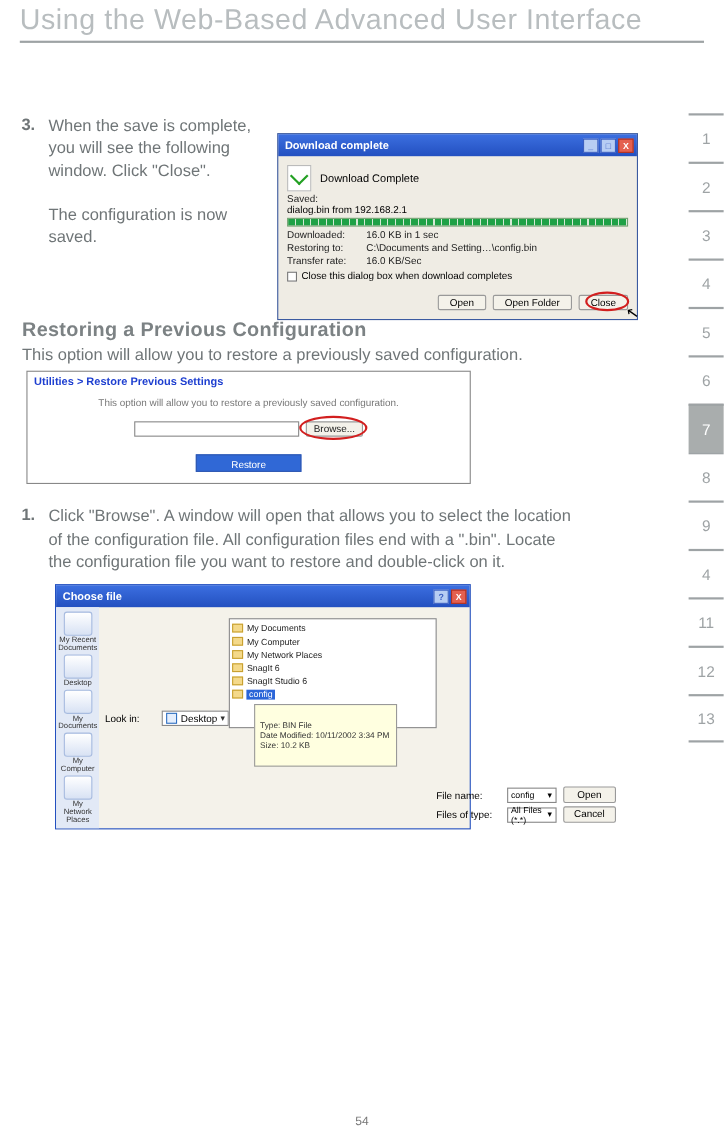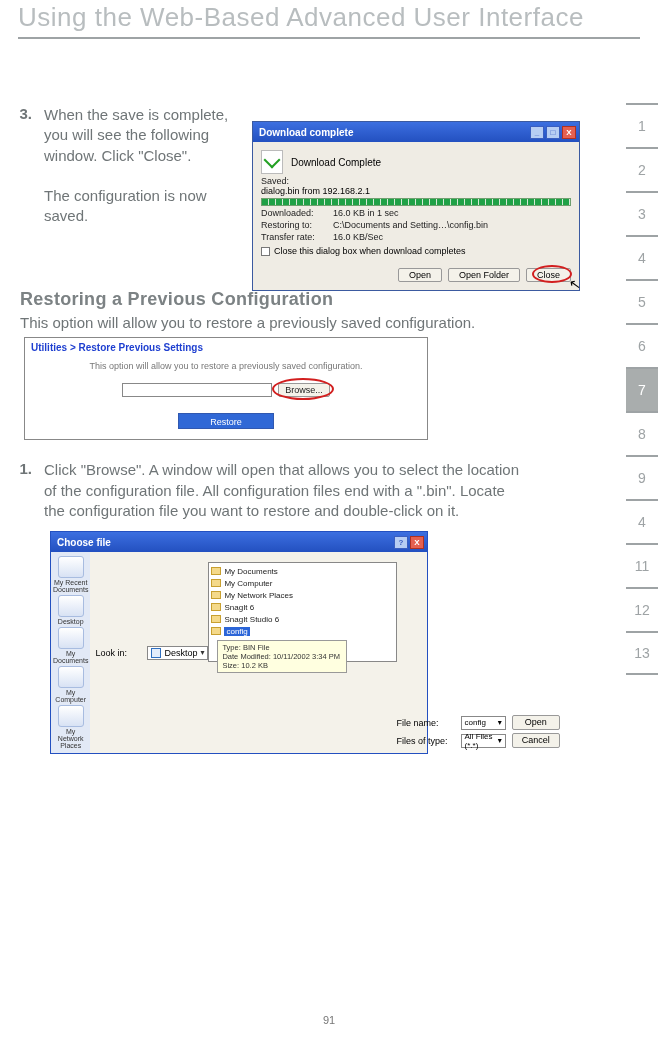--- a/index.html
+++ b/index.html
@@ -279,25 +279,25 @@
     height: 100px;
     padding: 2px;
     font-size: 8px;
     color: #222;
   }
   .cf-list .li { display: flex; align-items: center; gap: 3px; height: 12px; }
   .cf-list .fold { width: 10px; height: 8px; background: #f4d98a; border: 1px solid #c8a030; }
   .cf-list .sel { background: #2b65d8; color: #fff; padding: 0 2px; }
   .tooltip {
     margin-top: 3px;
-    margin-left: 6px;
+    margin-left: 20px;
     width: 130px;
     background: #ffffe0;
     border: 1px solid #999;
-    padding: 2px 4px;
+    padding: 14px 4px;
     font-size: 7.5px;
     color: #333;
     line-height: 1.2;
   }
   .cf-bottom {
     margin-top: auto;
     display: flex;
     flex-direction: column;
     gap: 3px;
     padding-top: 4px;
@@ -526,13 +526,13 @@
   <div class="side-cell">6</div>
   <div class="side-cell active">7</div>
   <div class="side-cell">8</div>
   <div class="side-cell">9</div>
   <div class="side-cell">4</div>
   <div class="side-cell">11</div>
   <div class="side-cell">12</div>
   <div class="side-cell last">13</div>
 </div>
 
-<div class="page-num">91</div>
+<div class="page-num">54</div>
 
 </body></html>

